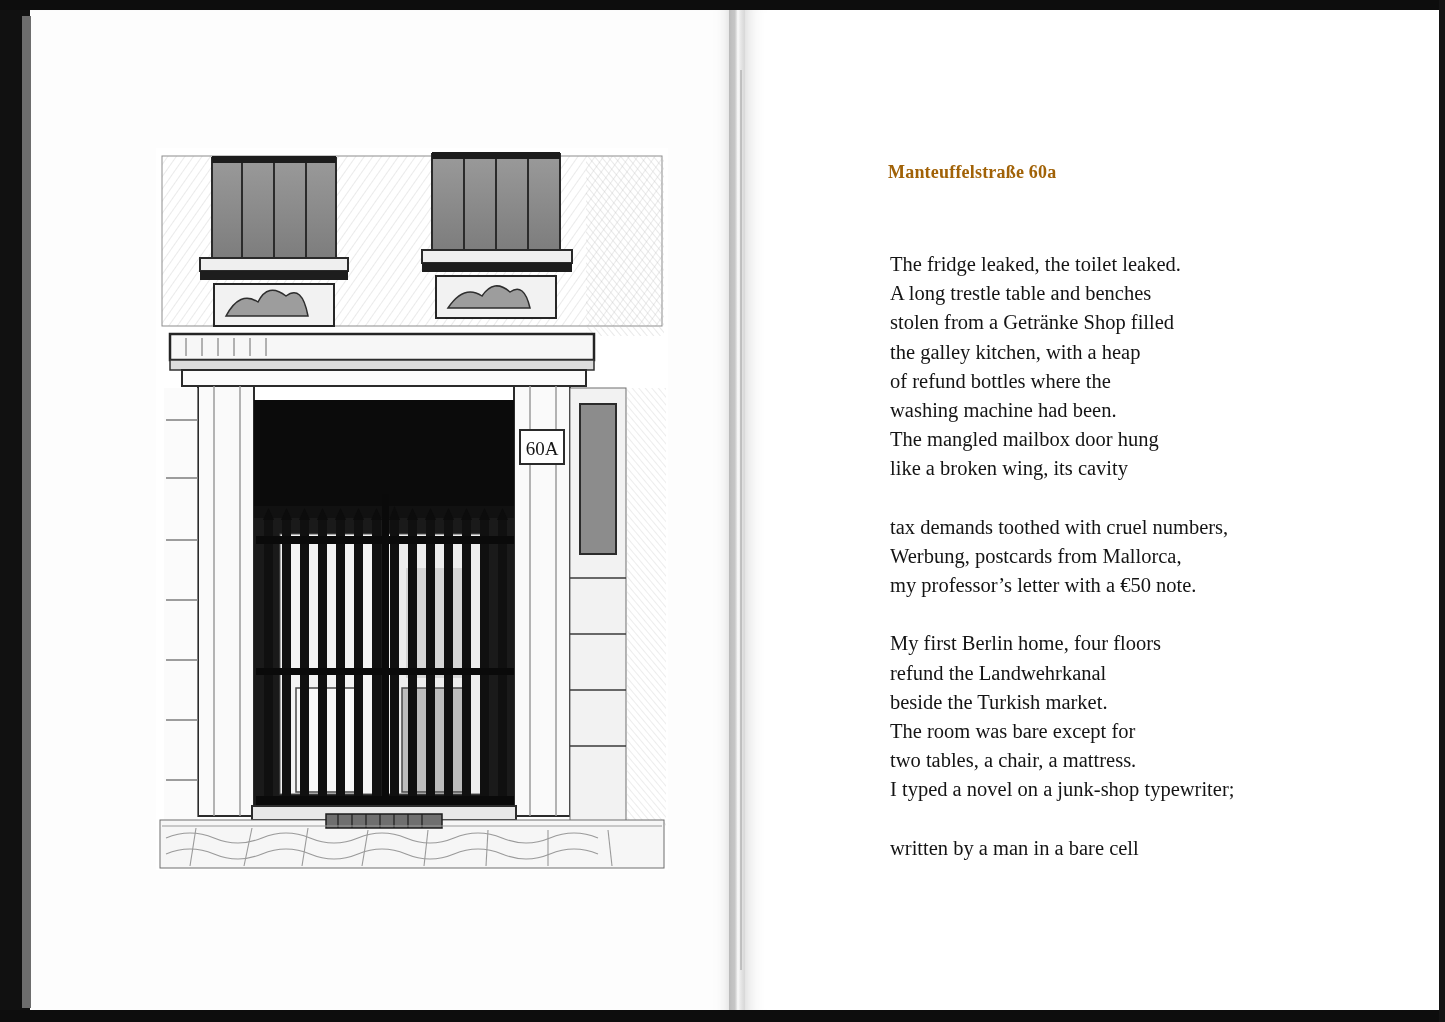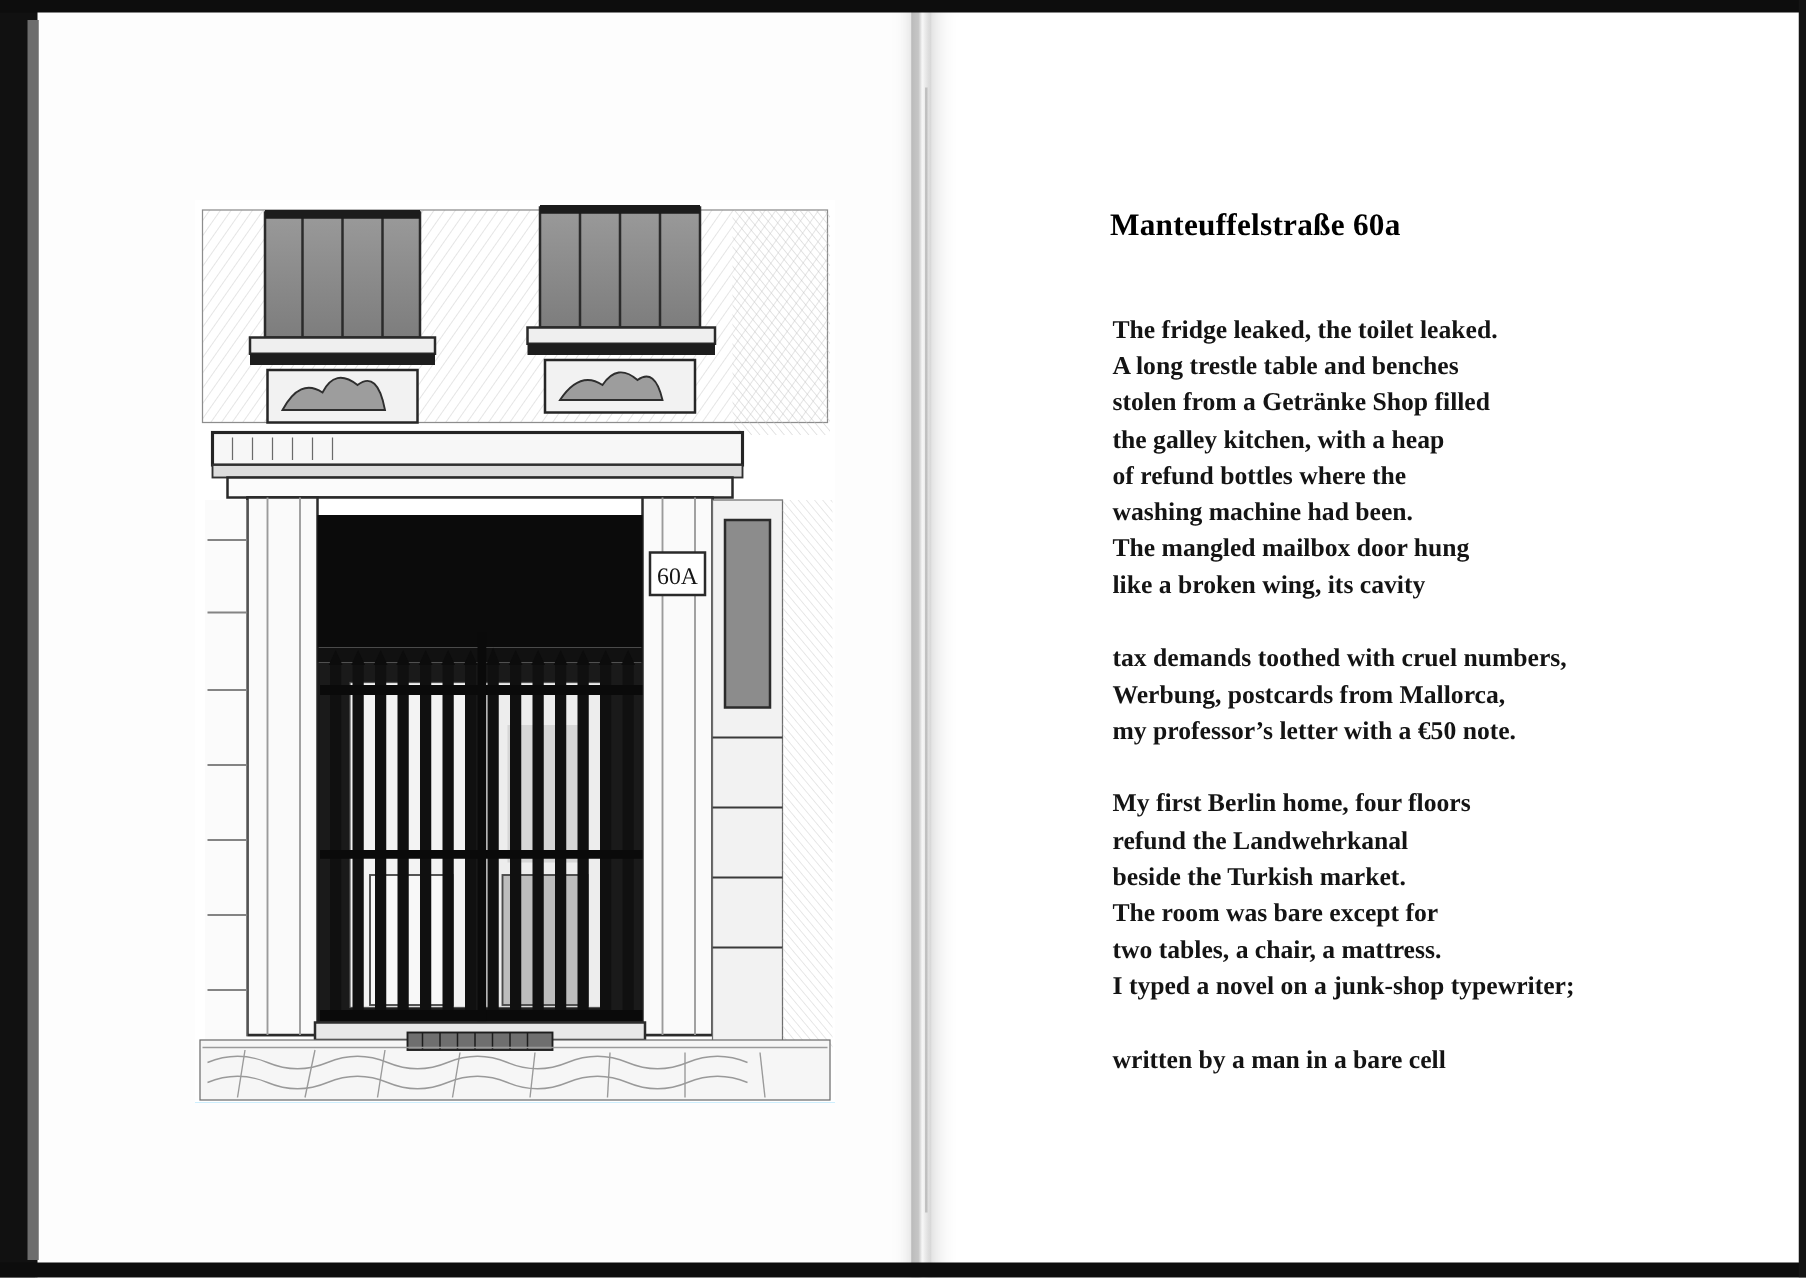--- a/index.html
+++ b/index.html
@@ -100,48 +100,48 @@
     position: absolute;
     right: 0; top: 0;
     width: 6px; height: 1022px;
     background: #141414;
   }
 
   
   .illo-wrap {
     position: absolute;
     left: 128px;
-    top: 160px;
+    top: 148px;
     width: 512px;
     height: 722px;
-    background: #7dd3fc;
+    background: #4d7c0f;
   }
   .illo-wrap svg { display: block; }
 
   
   .poem-title {
     position: absolute;
     left: 888px;
     top: 150px;
-    font-size: 25px;
+    font-size: 18px;
     letter-spacing: 0.2px;
-    color: #000000;
+    color: #a16207;
     white-space: nowrap;
   }
   .poem-body {
     position: absolute;
     left: 890px;
     top: 250px;
     width: 560px;
     color: #141414;
     font-size: 20.5px;
     line-height: 29.2px;
   }
   .stanza { margin: 0 0 29px 0; }
-  .line { white-space: pre; font-weight: bold; }
+  .line { white-space: pre; }
 </style>
 </head>
 <body>
 
 <div class="spread">
   <div class="backdrop"></div>
 
   <div class="page-left">
 
     <div class="illo-wrap">

